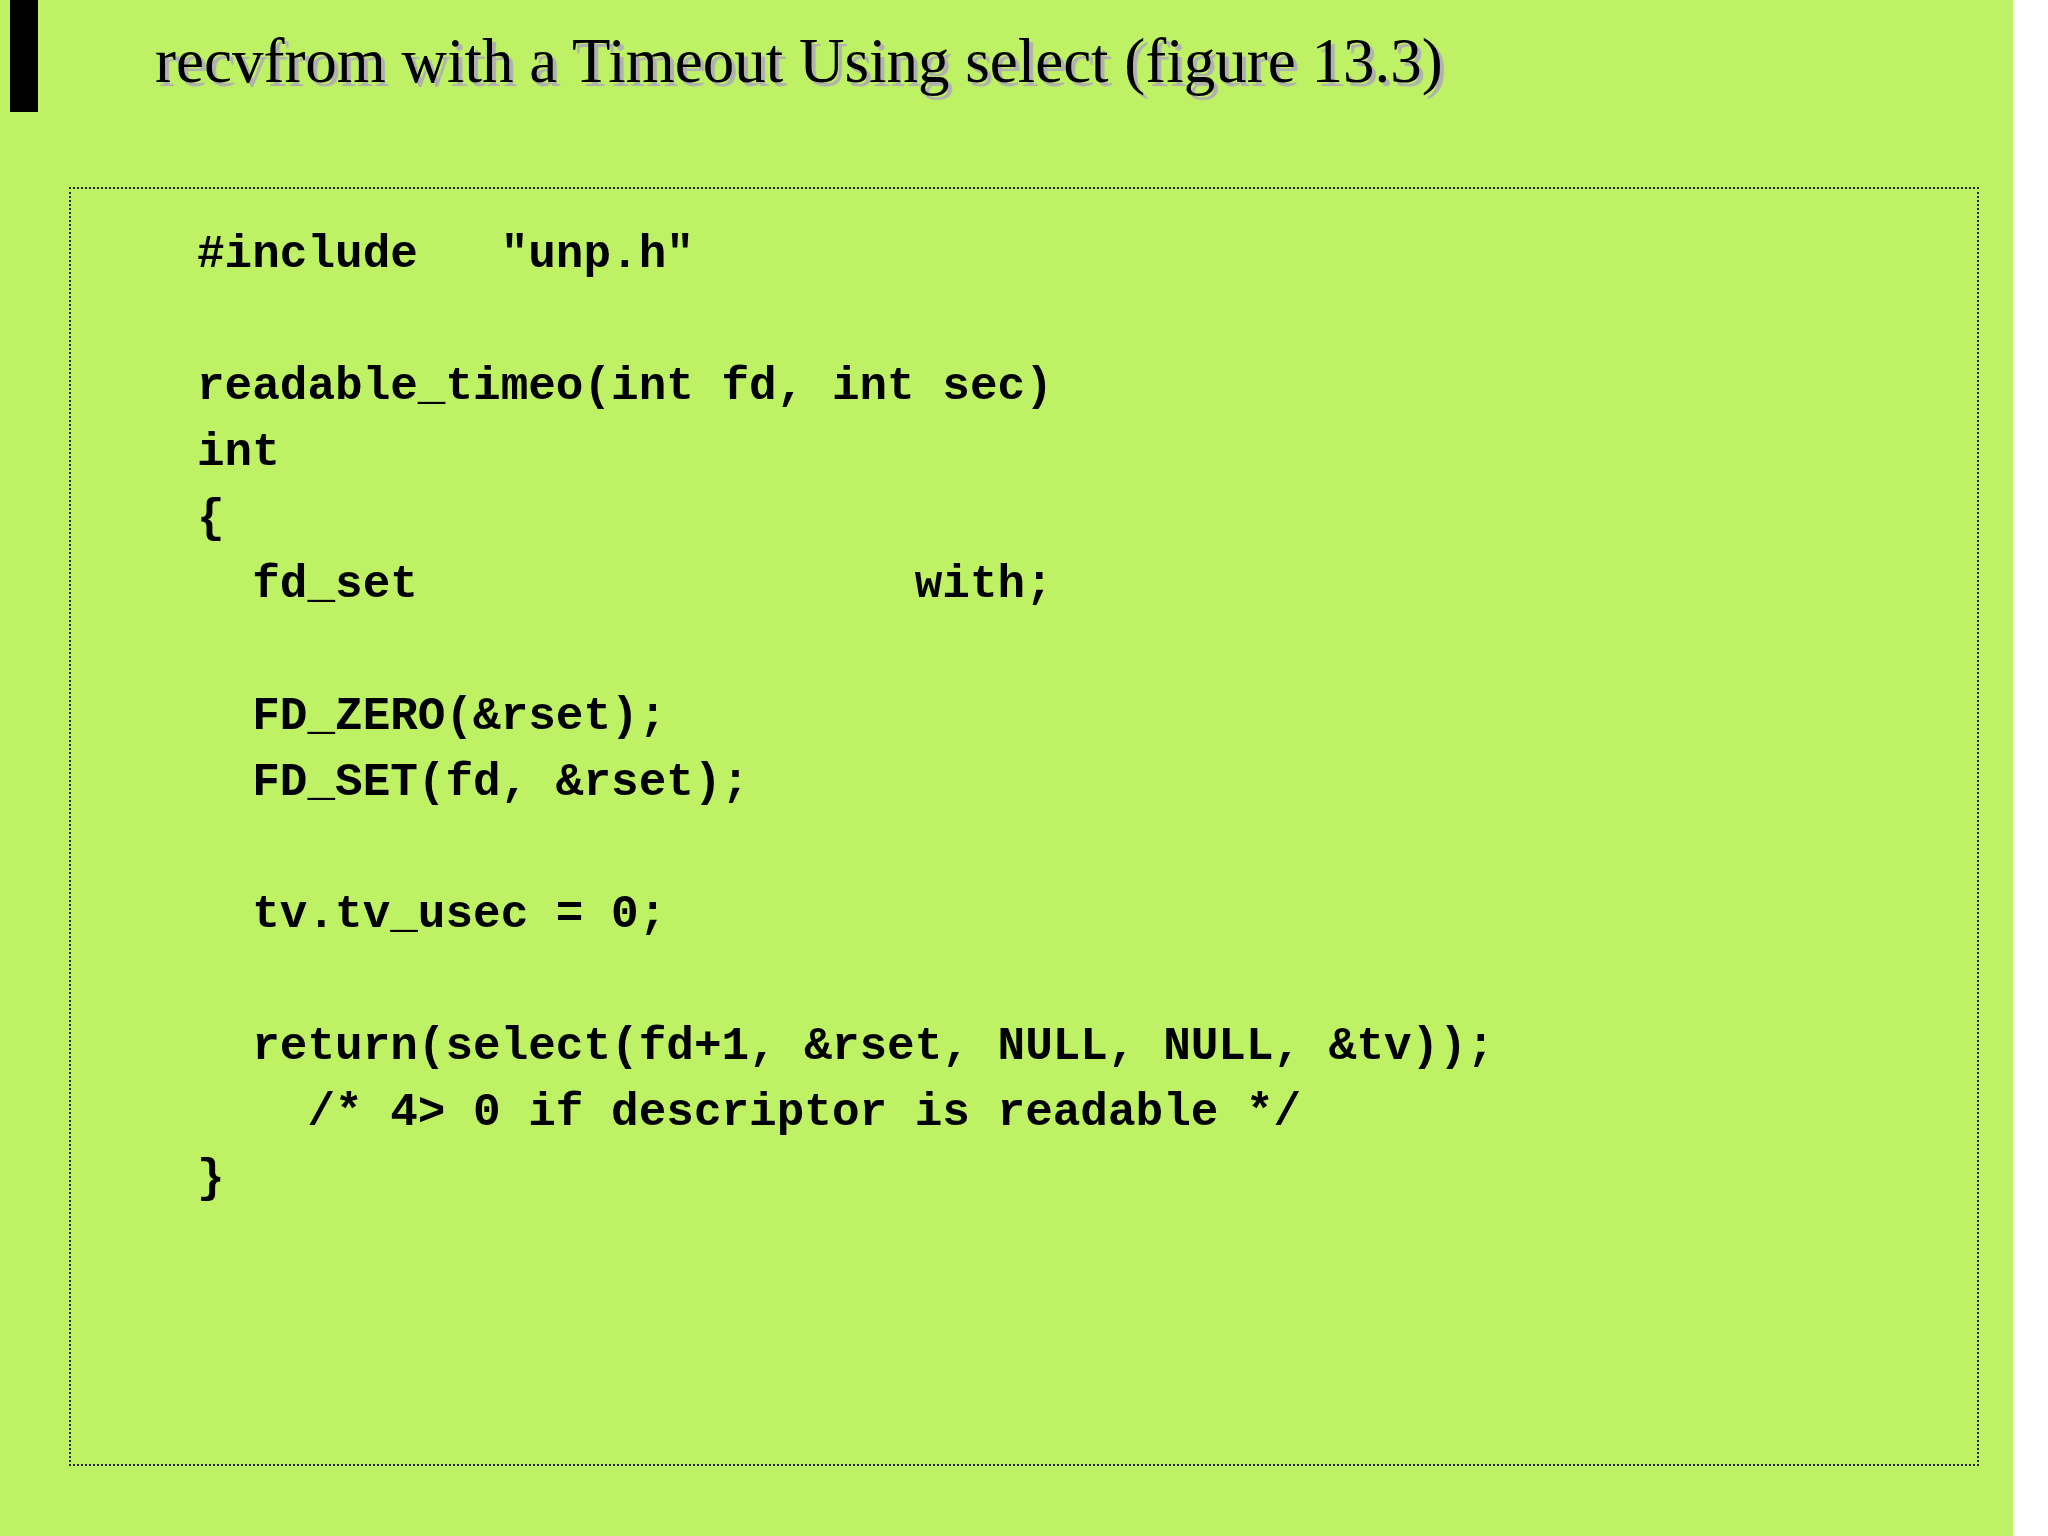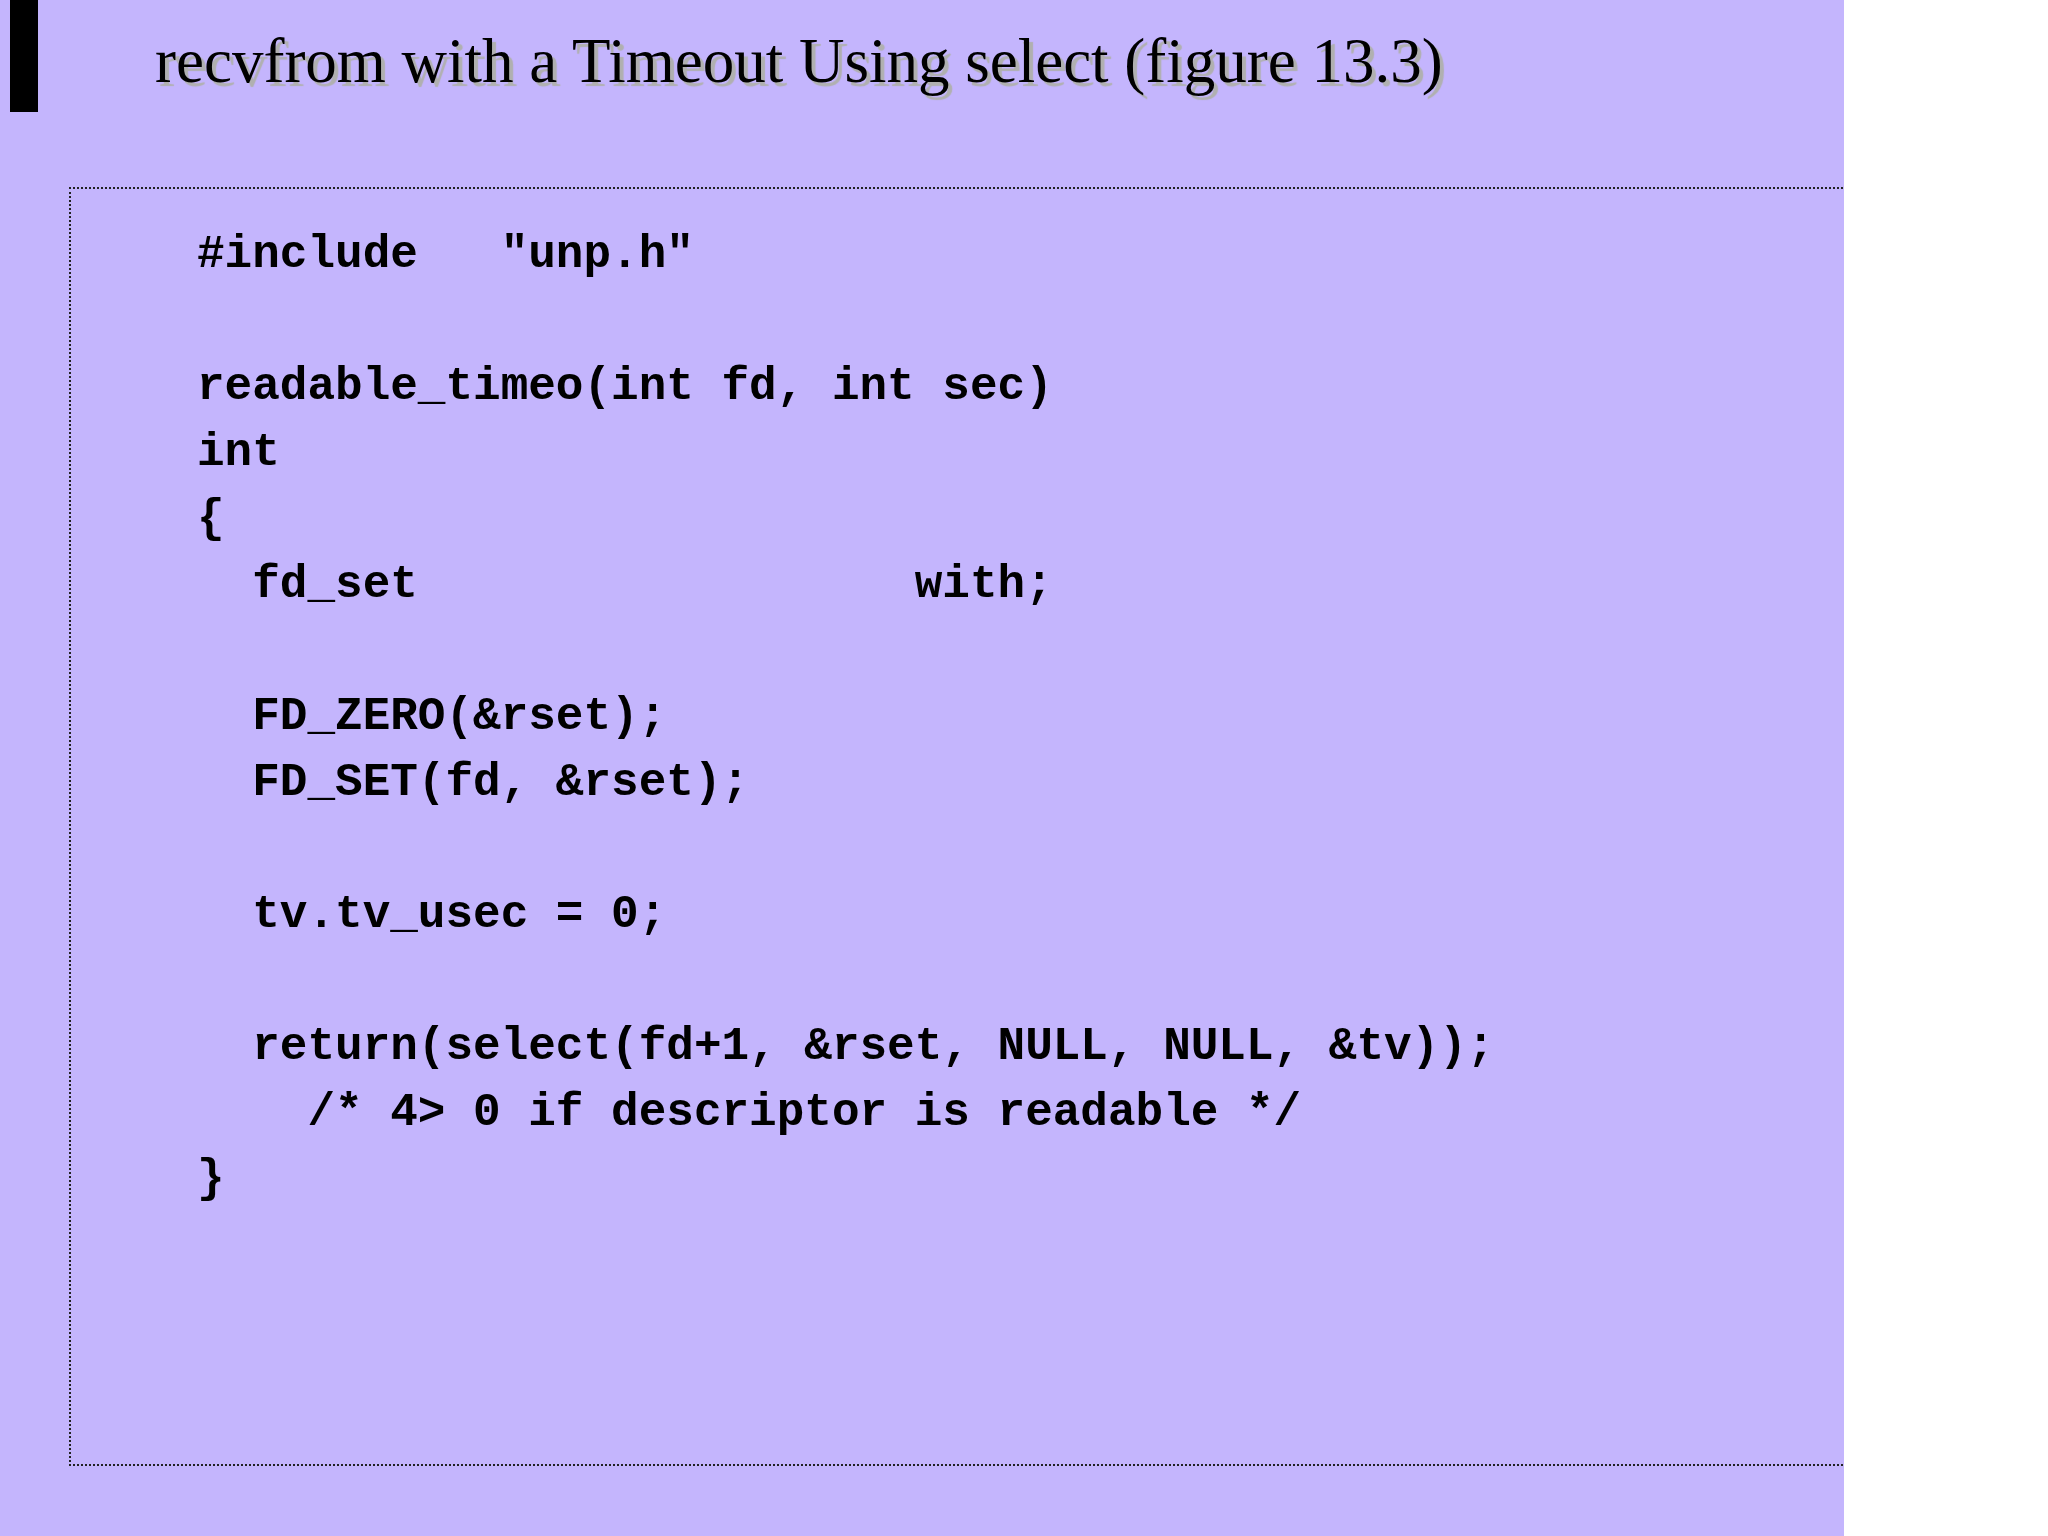--- a/index.html
+++ b/index.html
@@ -2,23 +2,23 @@
 <html><head>
 <meta charset="utf-8">
 <style>
   html, body {
     margin: 0;
     padding: 0;
     background: #ffffff;
   }
   .slide {
     position: relative;
-    width: 1844px;
+    width: 2013px;
     height: 1536px;
-    background: #c4b5fd;
+    background: #bef264;
     overflow: hidden;
   }
   .corner-bar {
     position: absolute;
     left: 10px;
     top: 0;
     width: 28px;
     height: 112px;
     background: #000000;
   }

